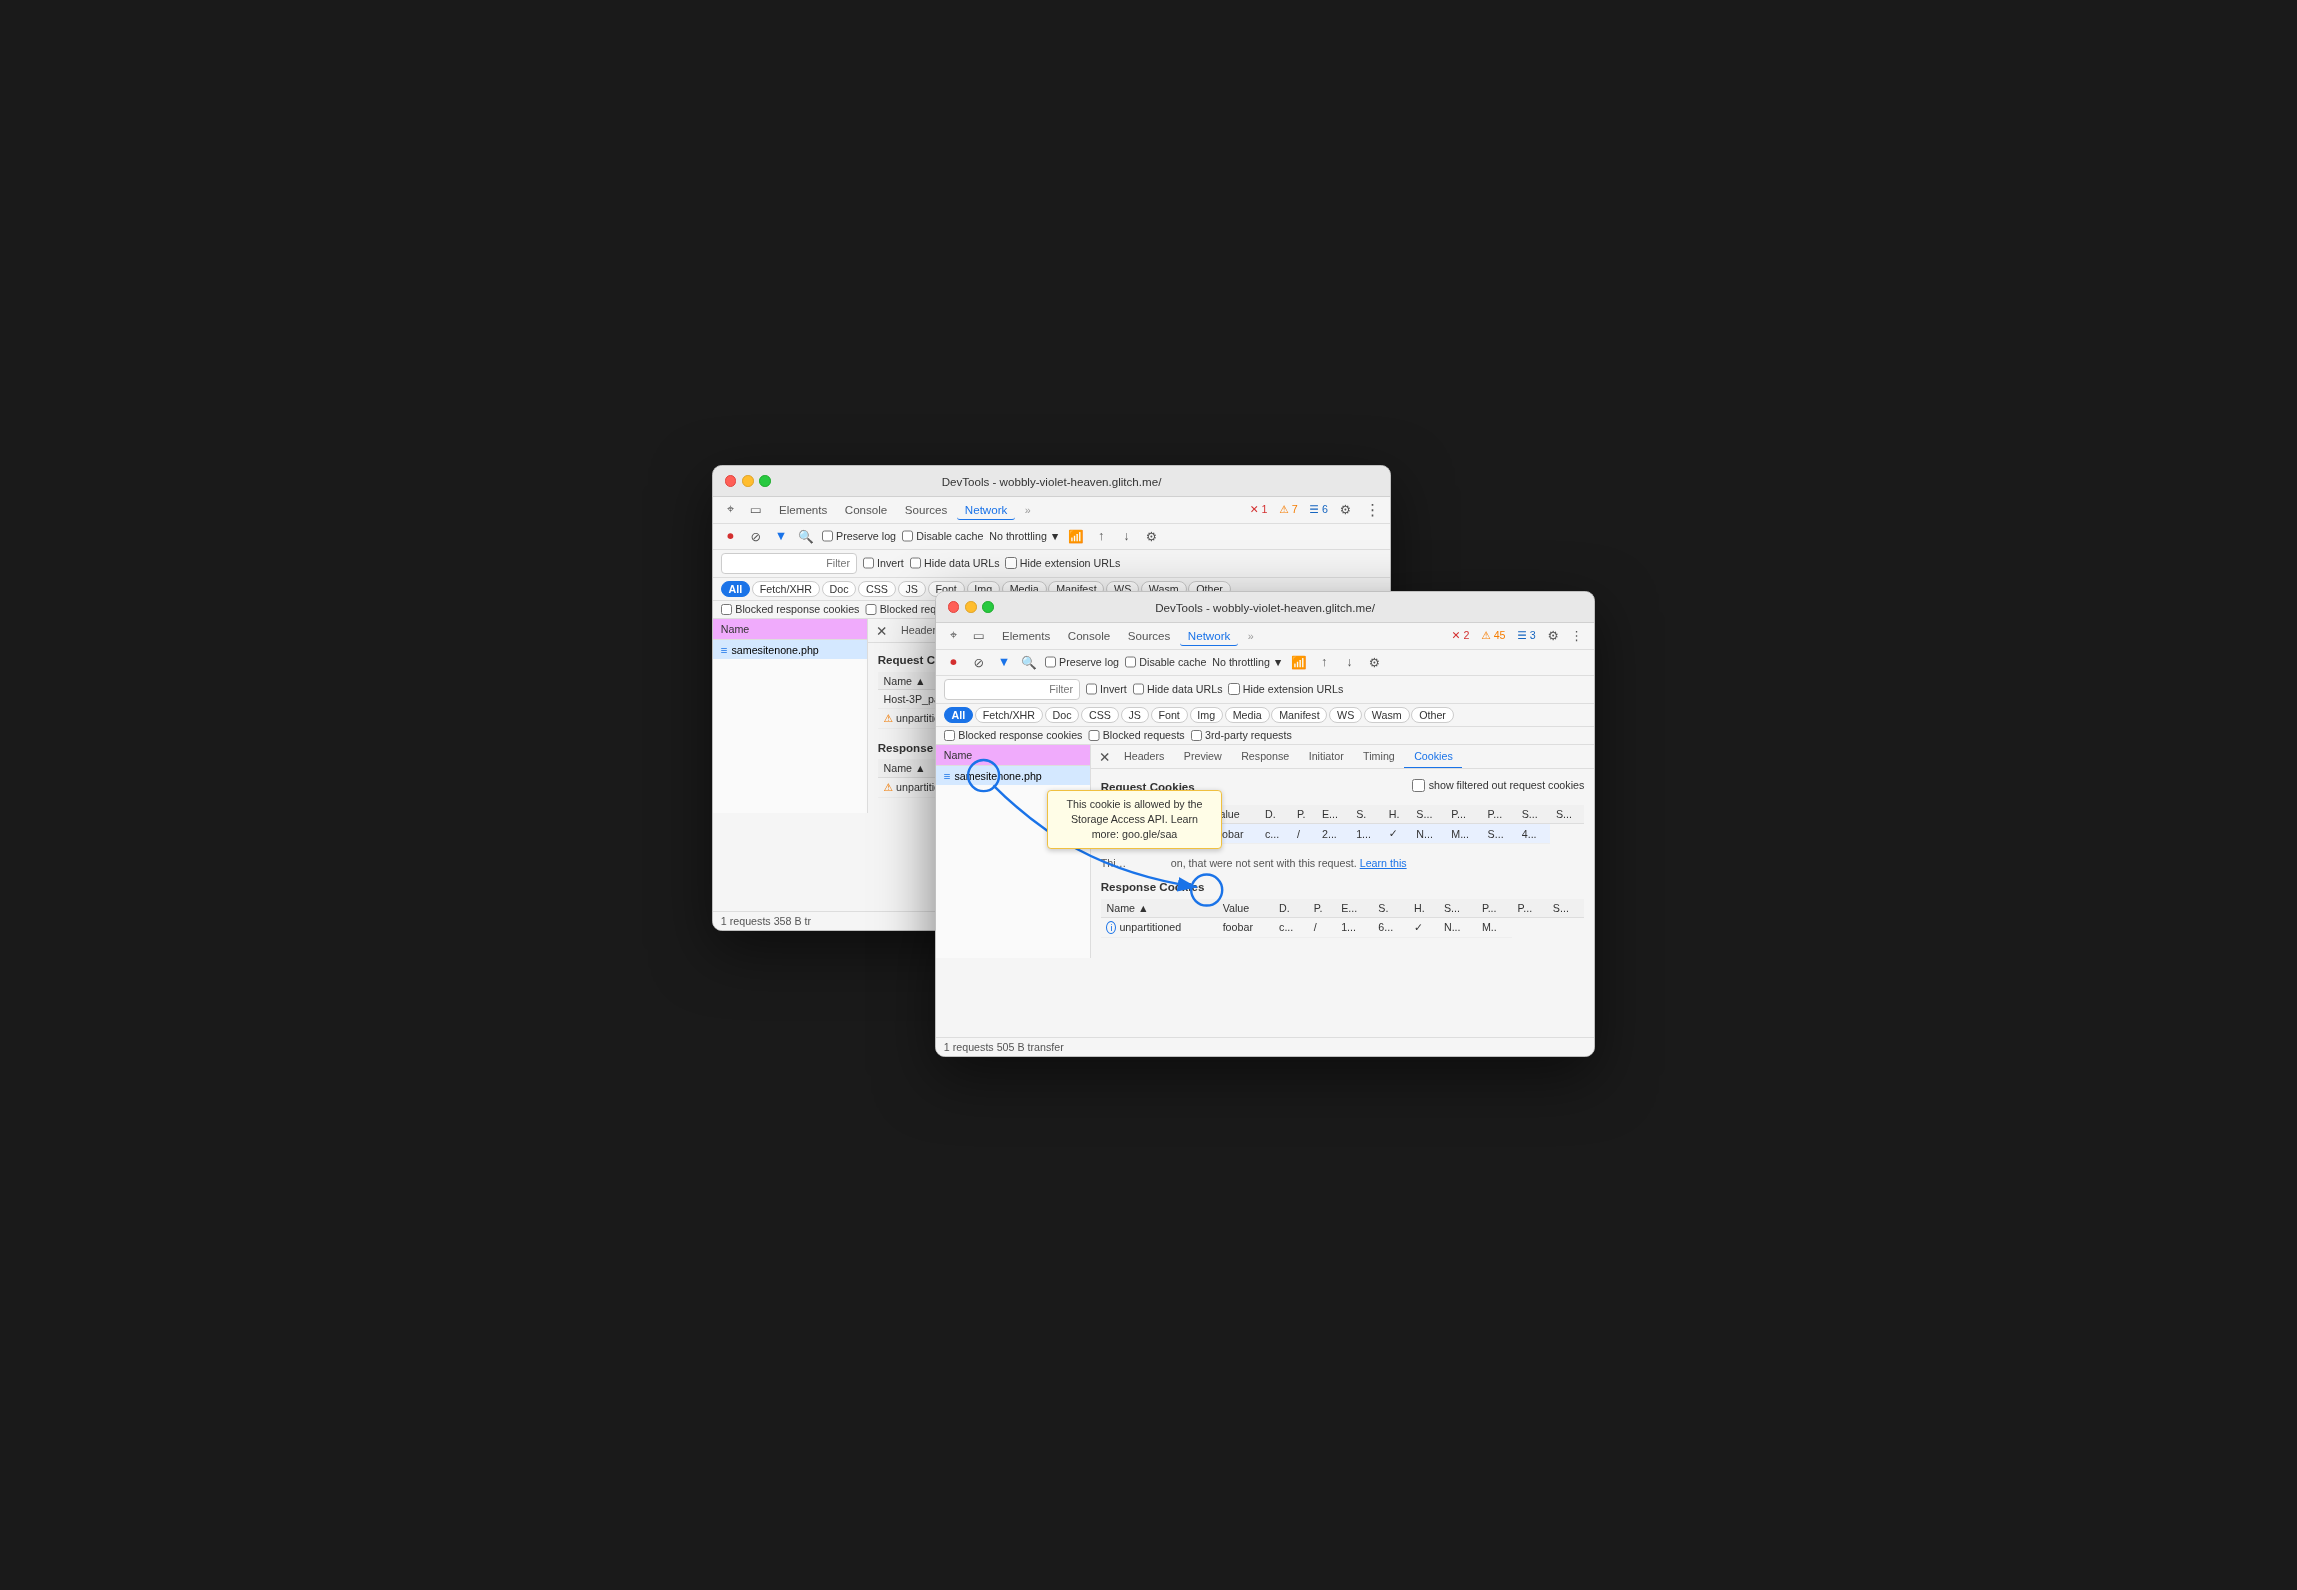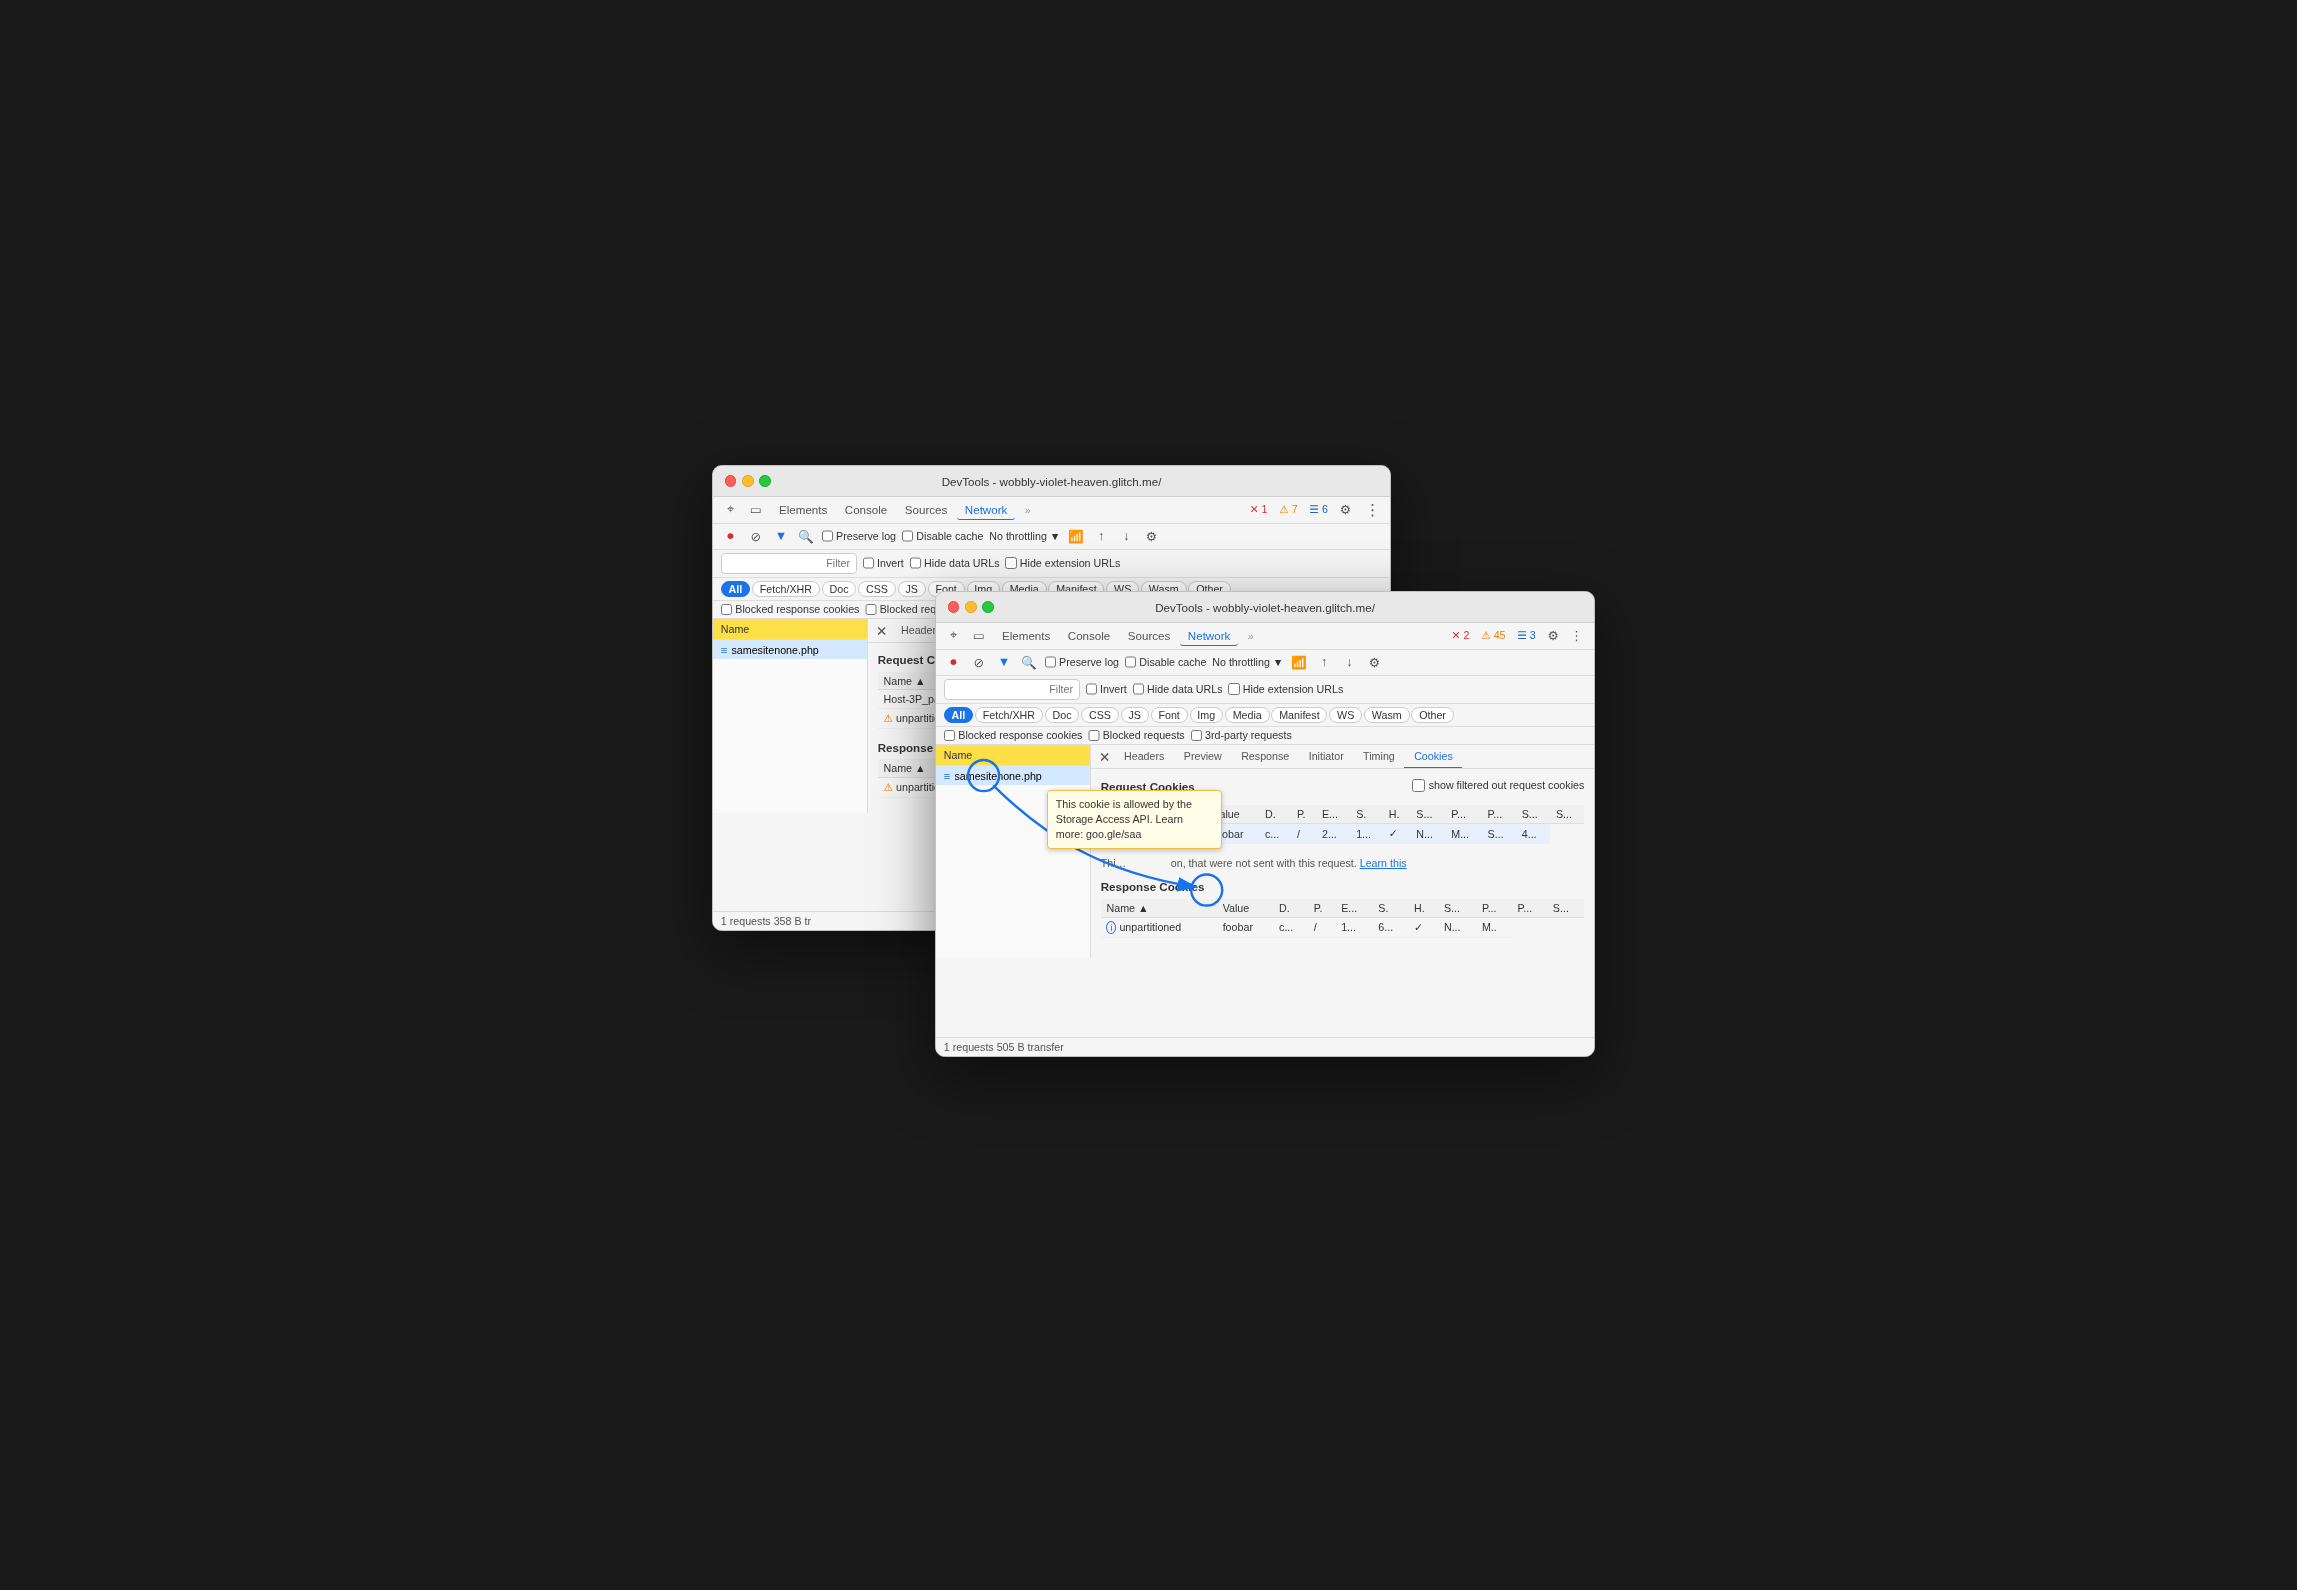--- a/index.html
+++ b/index.html
@@ -197,21 +197,21 @@
 
     .sidebar-panel {
       width: 155px;
       border-right: 1px solid #ddd;
       background: #fafafa;
       flex-shrink: 0;
     }
 
     .col-header {
       padding: 3.9px 7.8px;
-      background: #fde047;
+      background: #f0abfc;
       border-bottom: 1px solid #ddd;
       font-size: 10.7px;
       color: #333;
       font-weight: 500;
     }
 
     .network-row {
       display: flex;
       align-items: center;
       padding: 2.9px 7.8px;
@@ -735,21 +735,21 @@
               </tr>
             </tbody>
           </table>
         </div>
       </div>
     </div>
 
     <div class="status-bar">1 requests  505 B transfer</div>
   </div>
 
-  <div class="tooltip-box" style="left:335px; top:325px;">
+  <div class="tooltip-box" style="left:335px; top:325px;text-align:center;">
     <span>This cookie is allowed by the Storage Access API. Learn more: goo.gle/saa</span>
   </div>
 
   <svg class="arrow-svg" viewBox="0 0 900 680">
 
     <circle cx="280" cy="320" r="16" fill="none" stroke="#1a73e8" stroke-width="2.5"></circle>
 
     <defs>
       <marker id="arrowhead" markerWidth="8" markerHeight="6" refX="8" refY="3" orient="auto">
         <polygon points="0 0, 8 3, 0 6" fill="#1a73e8"></polygon>

